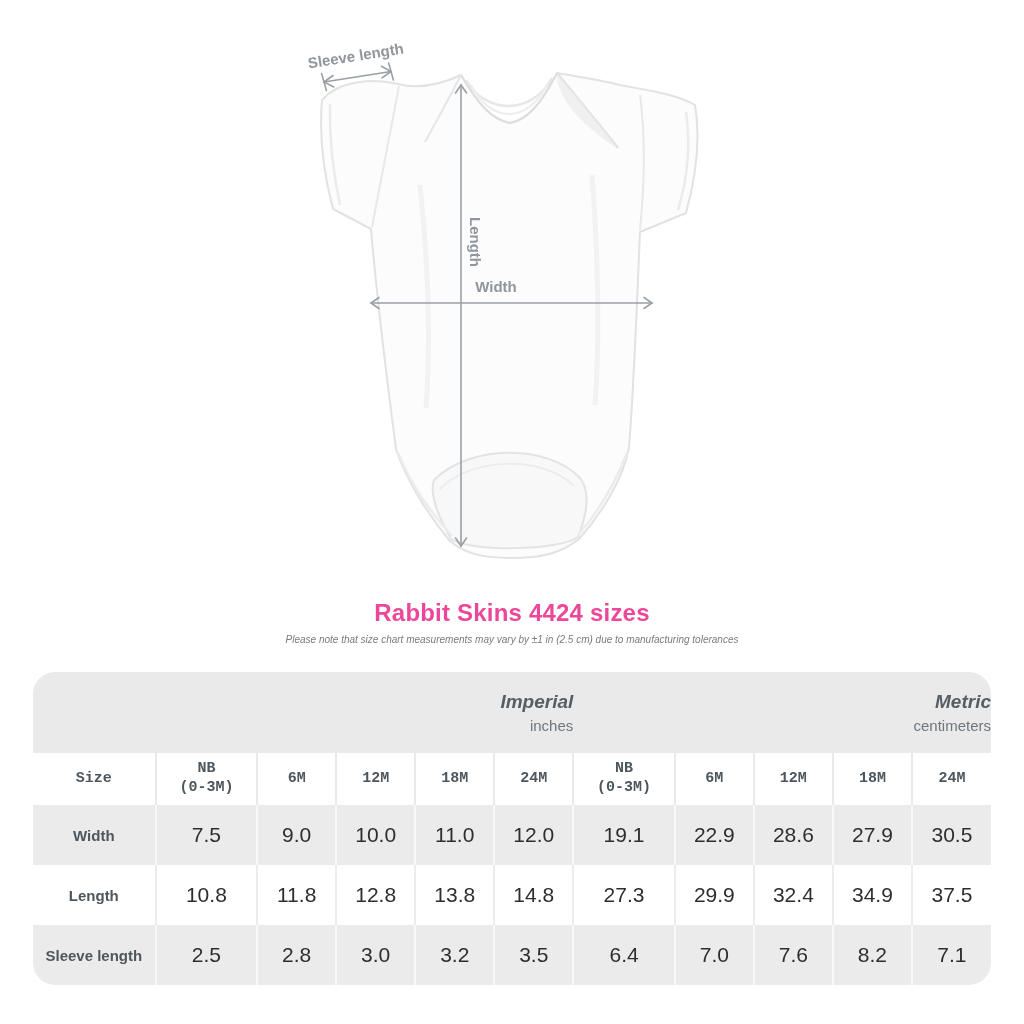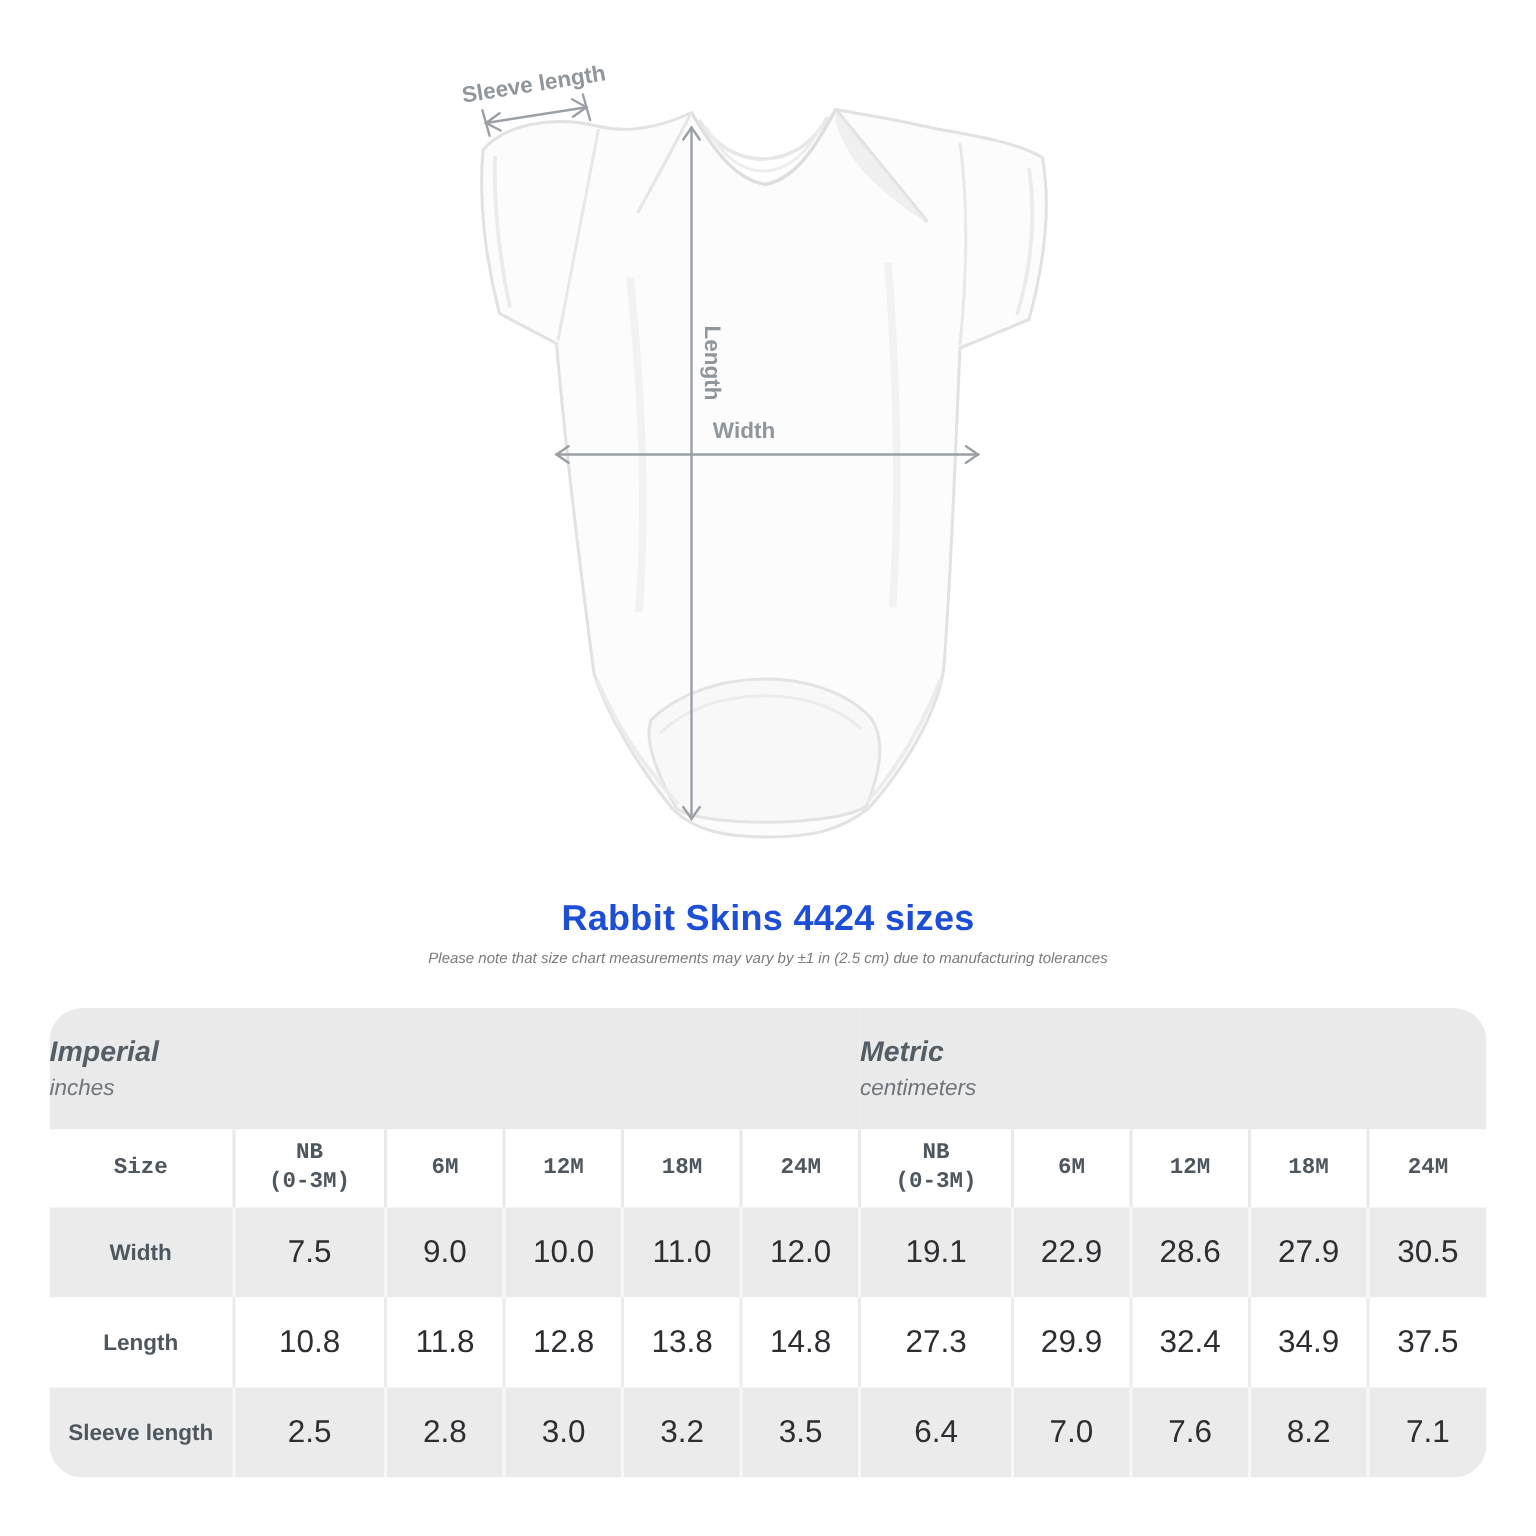--- a/index.html
+++ b/index.html
@@ -5,32 +5,32 @@
   * { margin:0; padding:0; box-sizing:border-box; }
   html,body { background:#ffffff; }
   body { font-family:"Liberation Sans", sans-serif; }
   .page { position:relative; width:1024px; height:1024px; background:#ffffff; overflow:hidden; margin:0 auto; }
 
   
   .diagram { position:absolute; top:0; left:0; width:1024px; height:596px; }
 
   
   .heading { position:absolute; top:599px; left:0; width:1024px; text-align:center; }
-  .title { font-size:24px; font-weight:700; color:#1d4ed8; letter-spacing:.2px; }
+  .title { font-size:24px; font-weight:700; color:#ec4899; letter-spacing:.2px; }
   .subtitle { margin-top:7px; font-size:10px; font-style:italic; color:#7b7b7b; }
 
   
   .table-wrap { position:absolute; top:672px; left:33px; width:958px; border-radius:22px; overflow:hidden; }
   table.size-table { width:100%; border-collapse:collapse; table-layout:fixed; }
   col.c-size { width:12.8%; } col.c-nb { width:10.6%; } col.c-m { width:8.25%; }
 
   tr.band { height:81px; }
-  tr.band td { background:#eaeaea; border:none; vertical-align:middle; text-align:left; padding:0; }
+  tr.band td { background:#eaeaea; border:none; vertical-align:middle; text-align:right; padding:0; }
   .band-label { font-size:19px; font-weight:700; font-style:italic; color:#565e65; }
-  .band-unit { margin-top:4px; font-size:15px; font-style:italic; color:#6e767c; }
+  .band-unit { margin-top:4px; font-size:15px; color:#6e767c; }
 
   tr.cols { height:52px;font-family:Liberation Mono, monospace; }
   tr.cols th { background:#ffffff; font-size:15px; font-weight:700; color:#4e565e;
                text-align:center; vertical-align:middle; white-space:pre-line; line-height:1.25; }
   tr.cols th:not(:first-child) { border-left:2px solid #e9e9e9; }
 
   tr.data { height:60px; }
   tr.data td { text-align:center; vertical-align:middle; font-size:21px; color:#2c2e31; background:#ffffff; }
   tr.data td.row-label { font-weight:700; font-size:15px; color:#4e565e; }
   tr.data td:not(:first-child) { border-left:2px solid #ececec; }

